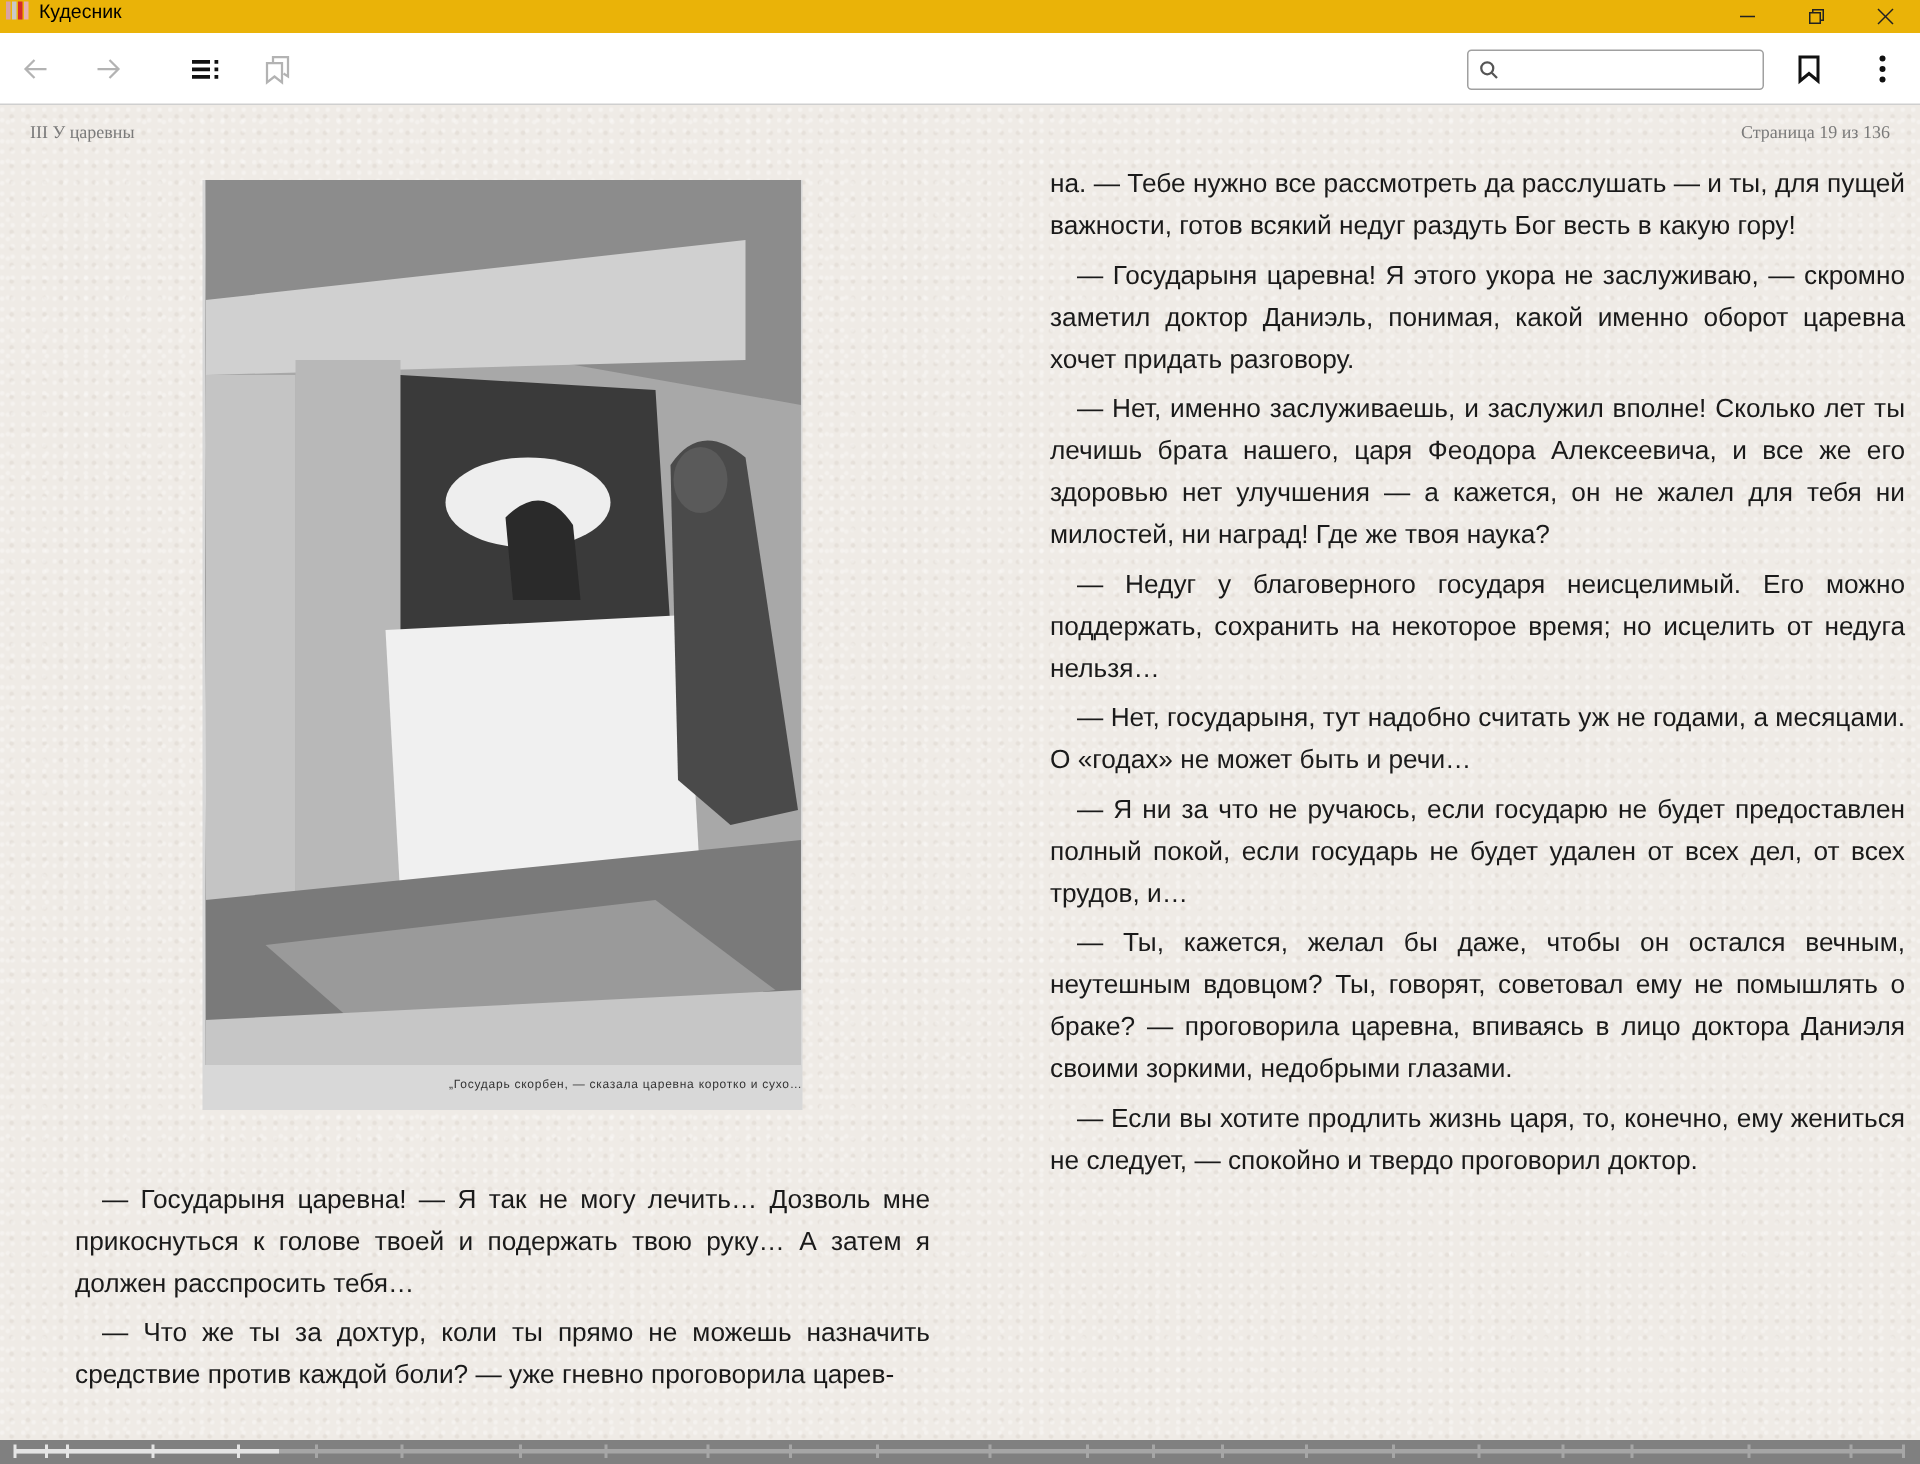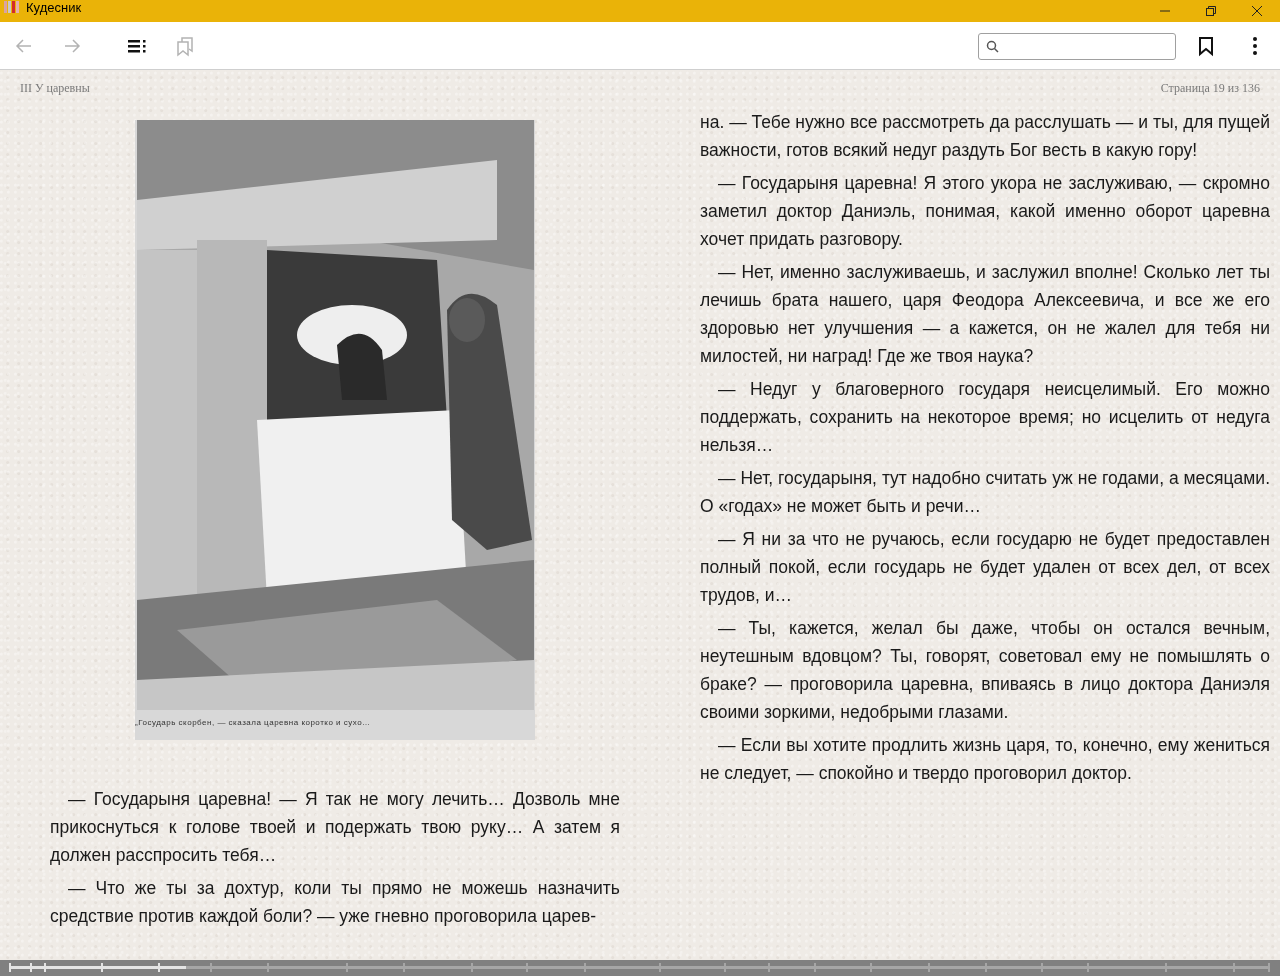--- a/index.html
+++ b/index.html
@@ -60,21 +60,21 @@
     position: absolute; left: 135px; top: 49px; width: 400px; height: 620px;
     background: #d8d8d8;
   }
   .ill-pic {
     position: absolute; left: 2px; top: 0; width: 397px; height: 590px;
     background: linear-gradient(180deg, #8a8a8a 0%, #a9a9a9 8%, #7c7c7c 18%, #c8c8c8 30%, #5c5c5c 45%, #d9d9d9 60%, #e8e8e8 70%, #7a7a7a 82%, #9a9a9a 92%, #c0c0c0 100%);
     overflow: hidden;
   }
   .ill-pic svg { position: absolute; left: 0; top: 0; }
   .ill-caption {
-    position: absolute; left: 0; top: 598px; width: 400px; text-align: left;
+    position: absolute; left: 0; top: 598px; width: 400px; text-align: right;
     font-size: 8px; color: #333; letter-spacing: 0.5px;
   }
 
   .col {
     position: absolute; font-size: 17.5px; line-height: 28px; color: #1a1a1a;
     text-align: justify; hyphens: manual;
   }
   .col p { text-indent: 18px; margin-bottom: 5px; }
   .col p.cont { text-indent: 0; }
   .col-left { left: 50px; top: 714px; width: 570px; }

